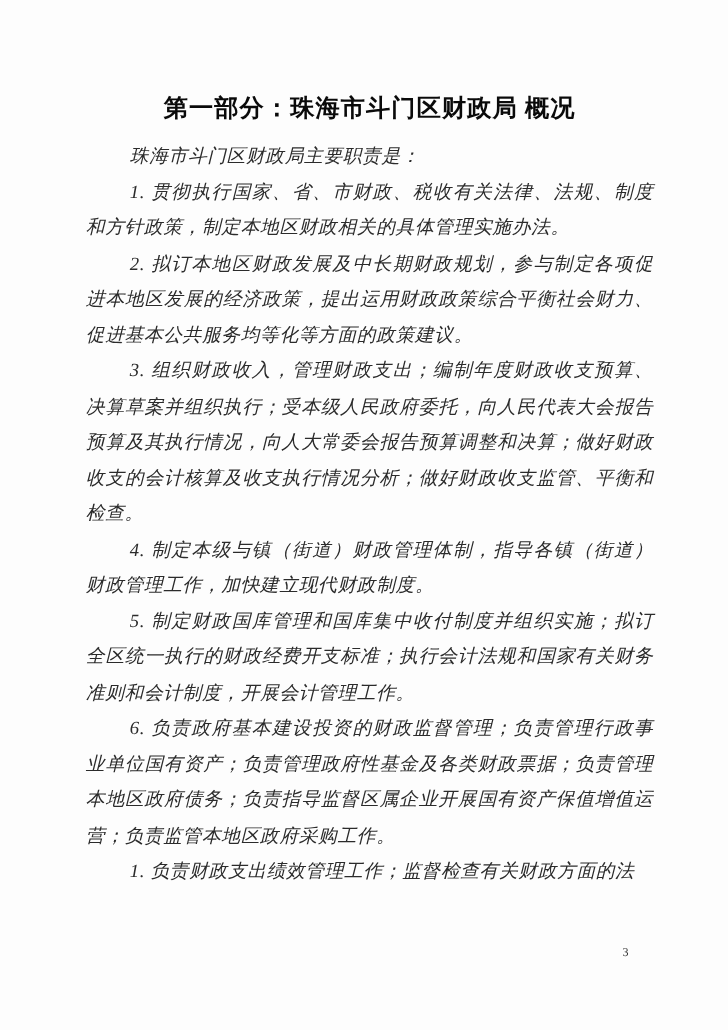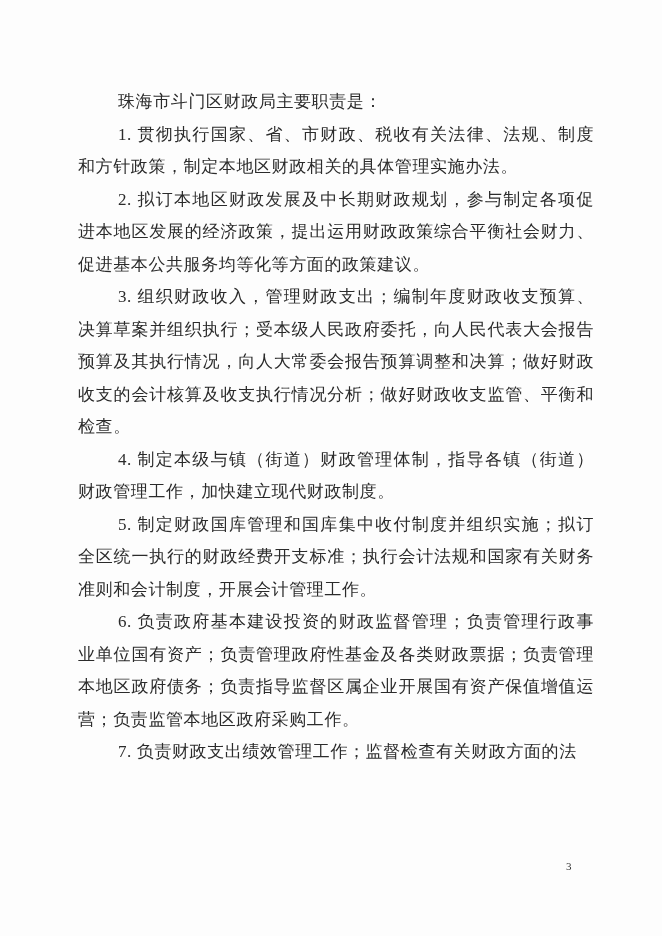--- a/index.html
+++ b/index.html
@@ -39,41 +39,43 @@
   }
   .body-text { margin-top: 2px; }
   .para {
     margin: 0;
     font-size: 17px;
     line-height: 32.5px;
     text-align: justify;
     text-indent: 40px;
     letter-spacing: 0.6px;
     color: #2b2b2b;
+    font-style: italic;
   }
   .page-number {
     position: absolute;
     left: 566px;
     top: 860px;
     font-size: 11px;
     color: #333333;
     font-family: "Liberation Serif", "DejaVu Serif", serif;
   }
 </style>
 </head>
 <body>
 
 <div class="page">
+  <h1 class="doc-title">第一部分：珠海市斗门区财政局 概况</h1>
 
 
   <div class="body-text" id="doc-paragraphs">
       <p class="para">珠海市斗门区财政局主要职责是：</p>
       <p class="para">1. 贯彻执行国家、省、市财政、税收有关法律、法规、制度和方针政策，制定本地区财政相关的具体管理实施办法。</p>
       <p class="para">2. 拟订本地区财政发展及中长期财政规划，参与制定各项促进本地区发展的经济政策，提出运用财政政策综合平衡社会财力、促进基本公共服务均等化等方面的政策建议。</p>
       <p class="para">3. 组织财政收入，管理财政支出；编制年度财政收支预算、决算草案并组织执行；受本级人民政府委托，向人民代表大会报告预算及其执行情况，向人大常委会报告预算调整和决算；做好财政收支的会计核算及收支执行情况分析；做好财政收支监管、平衡和检查。</p>
       <p class="para">4. 制定本级与镇（街道）财政管理体制，指导各镇（街道）财政管理工作，加快建立现代财政制度。</p>
       <p class="para">5. 制定财政国库管理和国库集中收付制度并组织实施；拟订全区统一执行的财政经费开支标准；执行会计法规和国家有关财务准则和会计制度，开展会计管理工作。</p>
       <p class="para">6. 负责政府基本建设投资的财政监督管理；负责管理行政事业单位国有资产；负责管理政府性基金及各类财政票据；负责管理本地区政府债务；负责指导监督区属企业开展国有资产保值增值运营；负责监管本地区政府采购工作。</p>
-      <p class="para">7. 负责财政支出绩效管理工作；监督检查有关财政方面的法</p>
+      <p class="para">1. 负责财政支出绩效管理工作；监督检查有关财政方面的法</p>
     </div>
 
   <div class="page-number">3</div>
 </div>
 
 </body></html>

